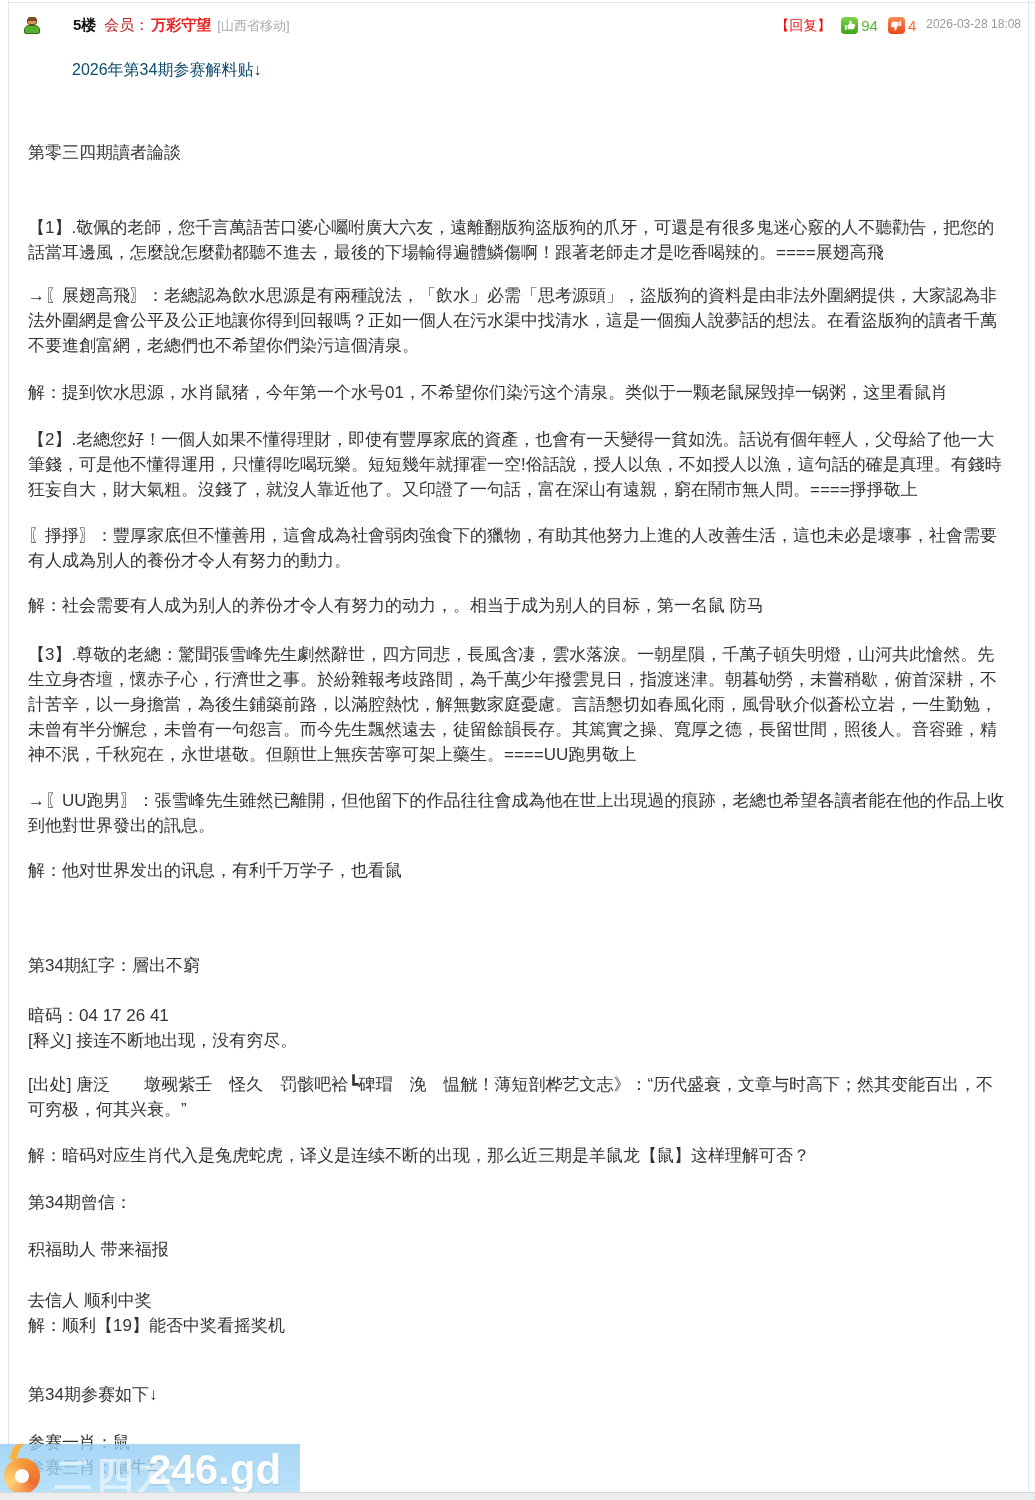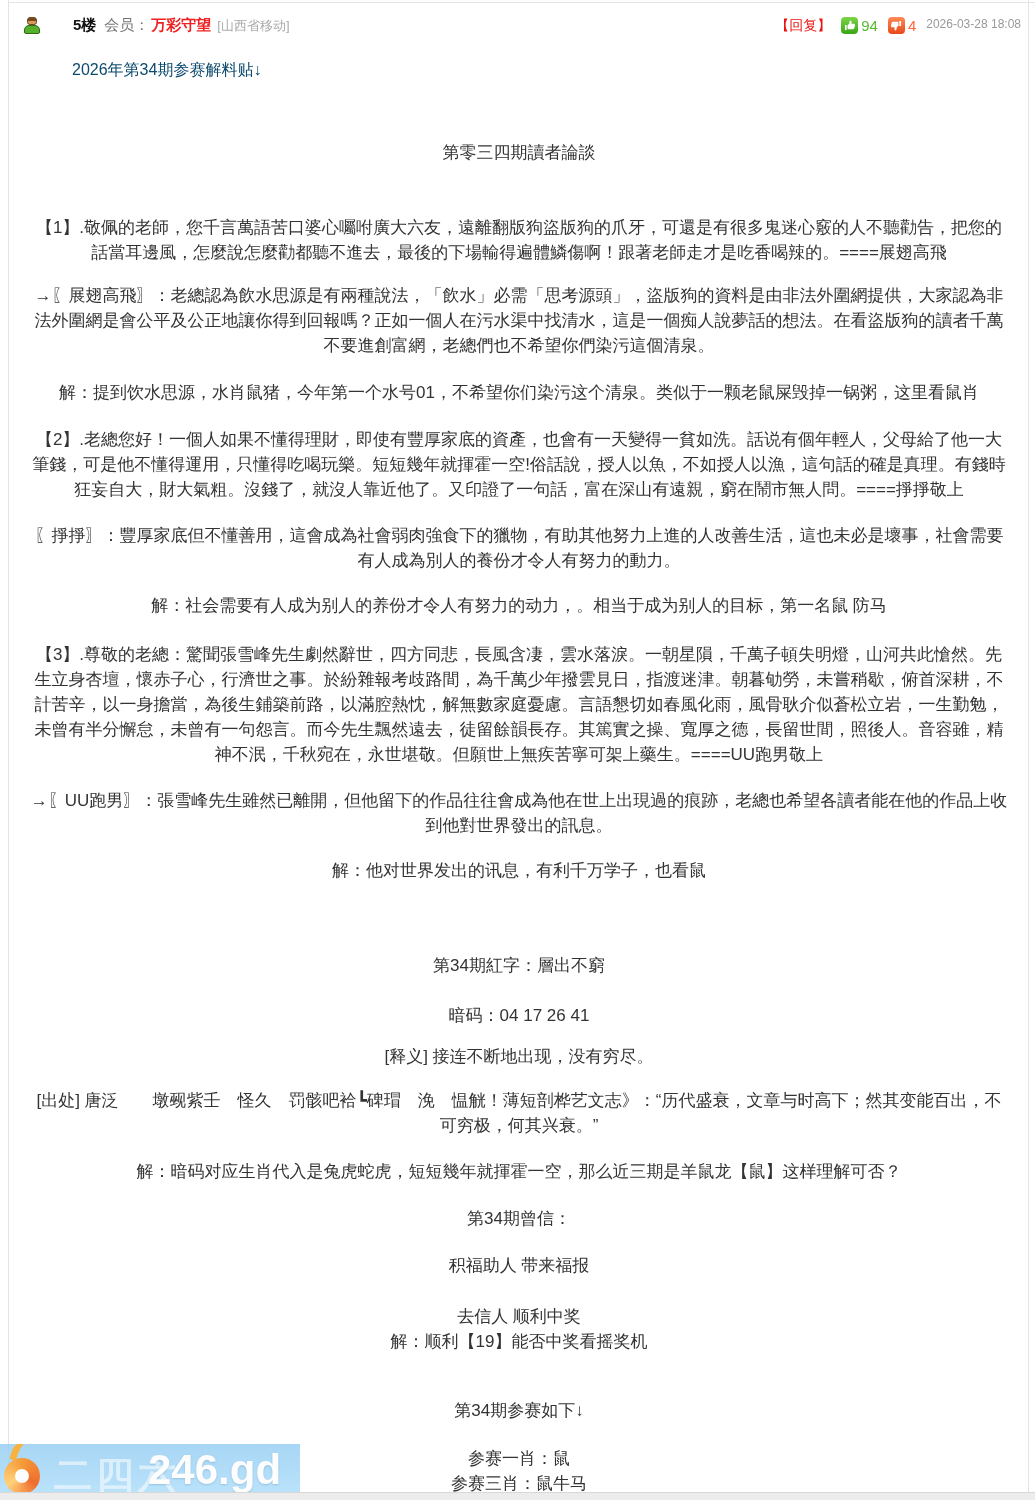--- a/index.html
+++ b/index.html
@@ -29,21 +29,21 @@
   }
   .member-icon .hair {
     position:absolute; left:3px; top:0; width:10px; height:4px;
     background:#7a4a1f; border-radius:4px 4px 0 0;
   }
   .member-icon .torso {
     position:absolute; left:0; top:8px; width:16px; height:9px;
     background:#55b02e; border:1px solid #2f6b14; border-radius:5px 5px 2px 2px;
   }
   .floor { font-weight:bold; color:#111; margin-right:8px;margin-left:29px; }
-  .member-label { color:#737373; margin-right:2px; }
+  .member-label { color:#b91c1c; margin-right:2px; }
   .username { color:#ee2222; font-weight:bold; margin-right:6px; cursor:pointer; }
   .location { color:#aaaaaa; font-size:13px; }
   .header-right { margin-left:auto; display:flex; align-items:flex-start; gap:10px; }
   .reply-link { color:#ee1111; font-size:14px; cursor:pointer; }
   .vote { display:flex; align-items:center; gap:3px; cursor:pointer; }
   .vote-icon { width:17px; height:17px; border-radius:4px; display:flex; align-items:center; justify-content:center; }
   .vote-up .vote-icon { background:linear-gradient(#7ed44a,#3aa514); }
   .vote-down .vote-icon { background:linear-gradient(#ff8a55,#e8481a); }
   .vote-up .count { color:#55bb33; font-size:15px; }
   .vote-down .count { color:#ff6633; font-size:15px; }
@@ -52,21 +52,20 @@
   .post-title {
     position:absolute; top:60px; left:60px;
     font-size:16px; color:#0c4a6e;margin-left:12px;
   }
 
   
   .post-body {
     position:absolute; top:140px; left:28px; width:982px;
     font-size:17px; line-height:25px; color:#333;
     word-break:break-all;
-    text-align:center;
   }
   .post-body p { margin:0; }
 
   
   .watermark {
     position:absolute; left:0; top:1444px; width:300px; height:52px;
     background:linear-gradient(180deg, rgba(148,205,242,0.82), rgba(168,219,250,0.78));
     display:flex; align-items:center; overflow:hidden;
   }
   .wm-logo { position:relative; width:44px; height:56px; margin-left:2px; flex:0 0 auto; }
@@ -145,23 +144,23 @@
     <p style="margin-top:18px">→〖展翅高飛〗：老總認為飲水思源是有兩種說法，「飲水」必需「思考源頭」，盜版狗的資料是由非法外圍網提供，大家認為非法外圍網是會公平及公正地讓你得到回報嗎？正如一個人在污水渠中找清水，這是一個痴人說夢話的想法。在看盜版狗的讀者千萬不要進創富網，老總們也不希望你們染污這個清泉。</p>
     <p style="margin-top:22px">解：提到饮水思源，水肖鼠猪，今年第一个水号01，不希望你们染污这个清泉。类似于一颗老鼠屎毁掉一锅粥，这里看鼠肖</p>
     <p style="margin-top:22px">【2】.老總您好！一個人如果不懂得理財，即使有豐厚家底的資產，也會有一天變得一貧如洗。話说有個年輕人，父母給了他一大筆錢，可是他不懂得運用，只懂得吃喝玩樂。短短幾年就揮霍一空!俗話說，授人以魚，不如授人以漁，這句話的確是真理。有錢時狂妄自大，財大氣粗。沒錢了，就沒人靠近他了。又印證了一句話，富在深山有遠親，窮在鬧市無人問。====掙掙敬上</p>
     <p style="margin-top:21px">〖掙掙〗：豐厚家底但不懂善用，這會成為社會弱肉強食下的獵物，有助其他努力上進的人改善生活，這也未必是壞事，社會需要有人成為別人的養份才令人有努力的動力。</p>
     <p style="margin-top:20px">解：社会需要有人成为别人的养份才令人有努力的动力，。相当于成为别人的目标，第一名鼠 防马</p>
     <p style="margin-top:24px">【3】.尊敬的老總：驚聞張雪峰先生劇然辭世，四方同悲，長風含凄，雲水落淚。一朝星隕，千萬子頓失明燈，山河共此愴然。先生立身杏壇，懷赤子心，行濟世之事。於紛雜報考歧路間，為千萬少年撥雲見日，指渡迷津。朝暮劬勞，未嘗稍歇，俯首深耕，不計苦辛，以一身擔當，為後生鋪築前路，以滿腔熱忱，解無數家庭憂慮。言語懇切如春風化雨，風骨耿介似蒼松立岩，一生勤勉，未曾有半分懈怠，未曾有一句怨言。而今先生飄然遠去，徒留餘韻長存。其篤實之操、寬厚之德，長留世間，照後人。音容雖，精神不泯，千秋宛在，永世堪敬。但願世上無疾苦寧可架上藥生。====UU跑男敬上</p>
     <p style="margin-top:21px">→〖UU跑男〗：張雪峰先生雖然已離開，但他留下的作品往往會成為他在世上出現過的痕跡，老總也希望各讀者能在他的作品上收到他對世界發出的訊息。</p>
     <p style="margin-top:20px">解：他对世界发出的讯息，有利千万学子，也看鼠</p>
     <p style="margin-top:70px">第34期紅字：層出不窮</p>
     <p style="margin-top:25px">暗码：04 17 26 41</p>
-    <p style="margin-top:16px">[释义] 接连不断地出现，没有穷尽。</p>
+    <p style="margin-top:0">[释义] 接连不断地出现，没有穷尽。</p>
     <p style="margin-top:19px">[出处] 唐泛　　墩觋紫壬　怪久　罚骸吧袷┗碑瑁　浼　愠觥！薄短剖桦艺文志》：“历代盛衰，文章与时高下；然其变能百出，不可穷极，何其兴衰。”</p>
-    <p style="margin-top:21px">解：暗码对应生肖代入是兔虎蛇虎，短短幾年就揮霍一空，那么近三期是羊鼠龙【鼠】这样理解可否？</p>
+    <p style="margin-top:21px">解：暗码对应生肖代入是兔虎蛇虎，译义是连续不断的出现，那么近三期是羊鼠龙【鼠】这样理解可否？</p>
     <p style="margin-top:22px">第34期曾信：</p>
     <p style="margin-top:22px">积福助人 带来福报</p>
     <p style="margin-top:26px">去信人 顺利中奖</p>
     <p style="margin-top:0">解：顺利【19】能否中奖看摇奖机</p>
     <p style="margin-top:44px">第34期参赛如下↓</p>
     <p style="margin-top:23px">参赛一肖：鼠</p>
     <p style="margin-top:0">参赛三肖：鼠牛马</p>
 
   </div>
 

